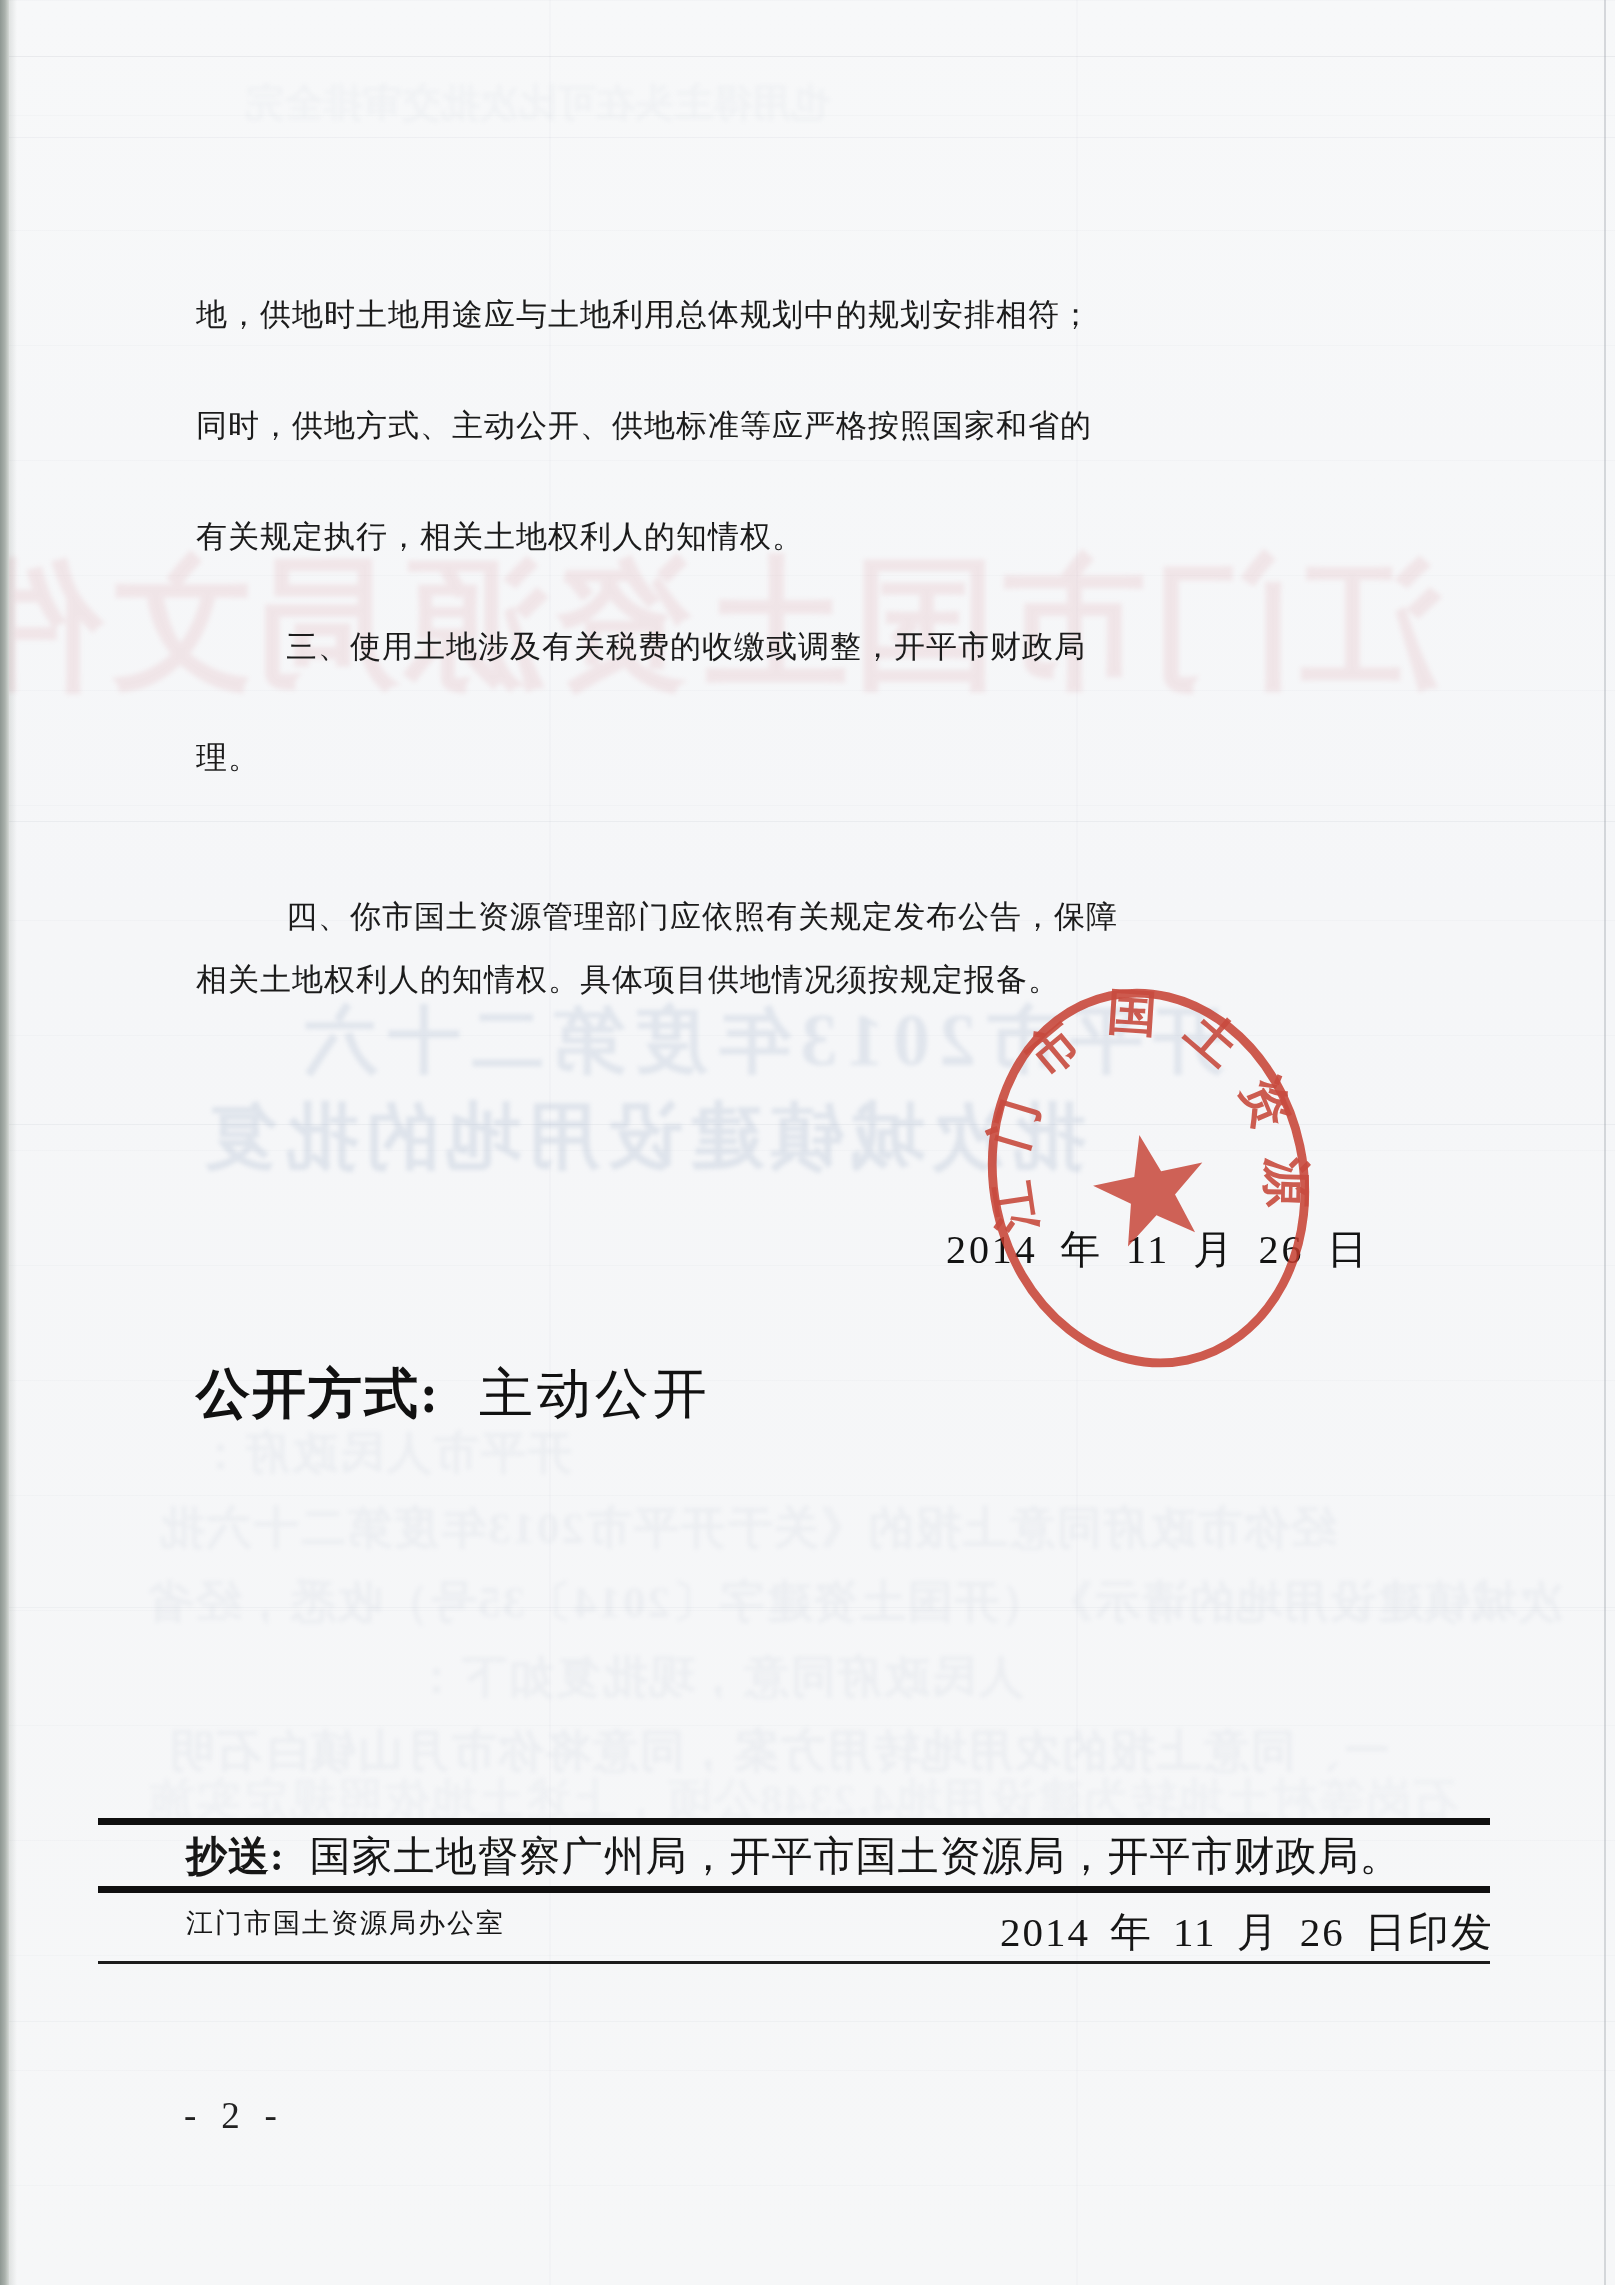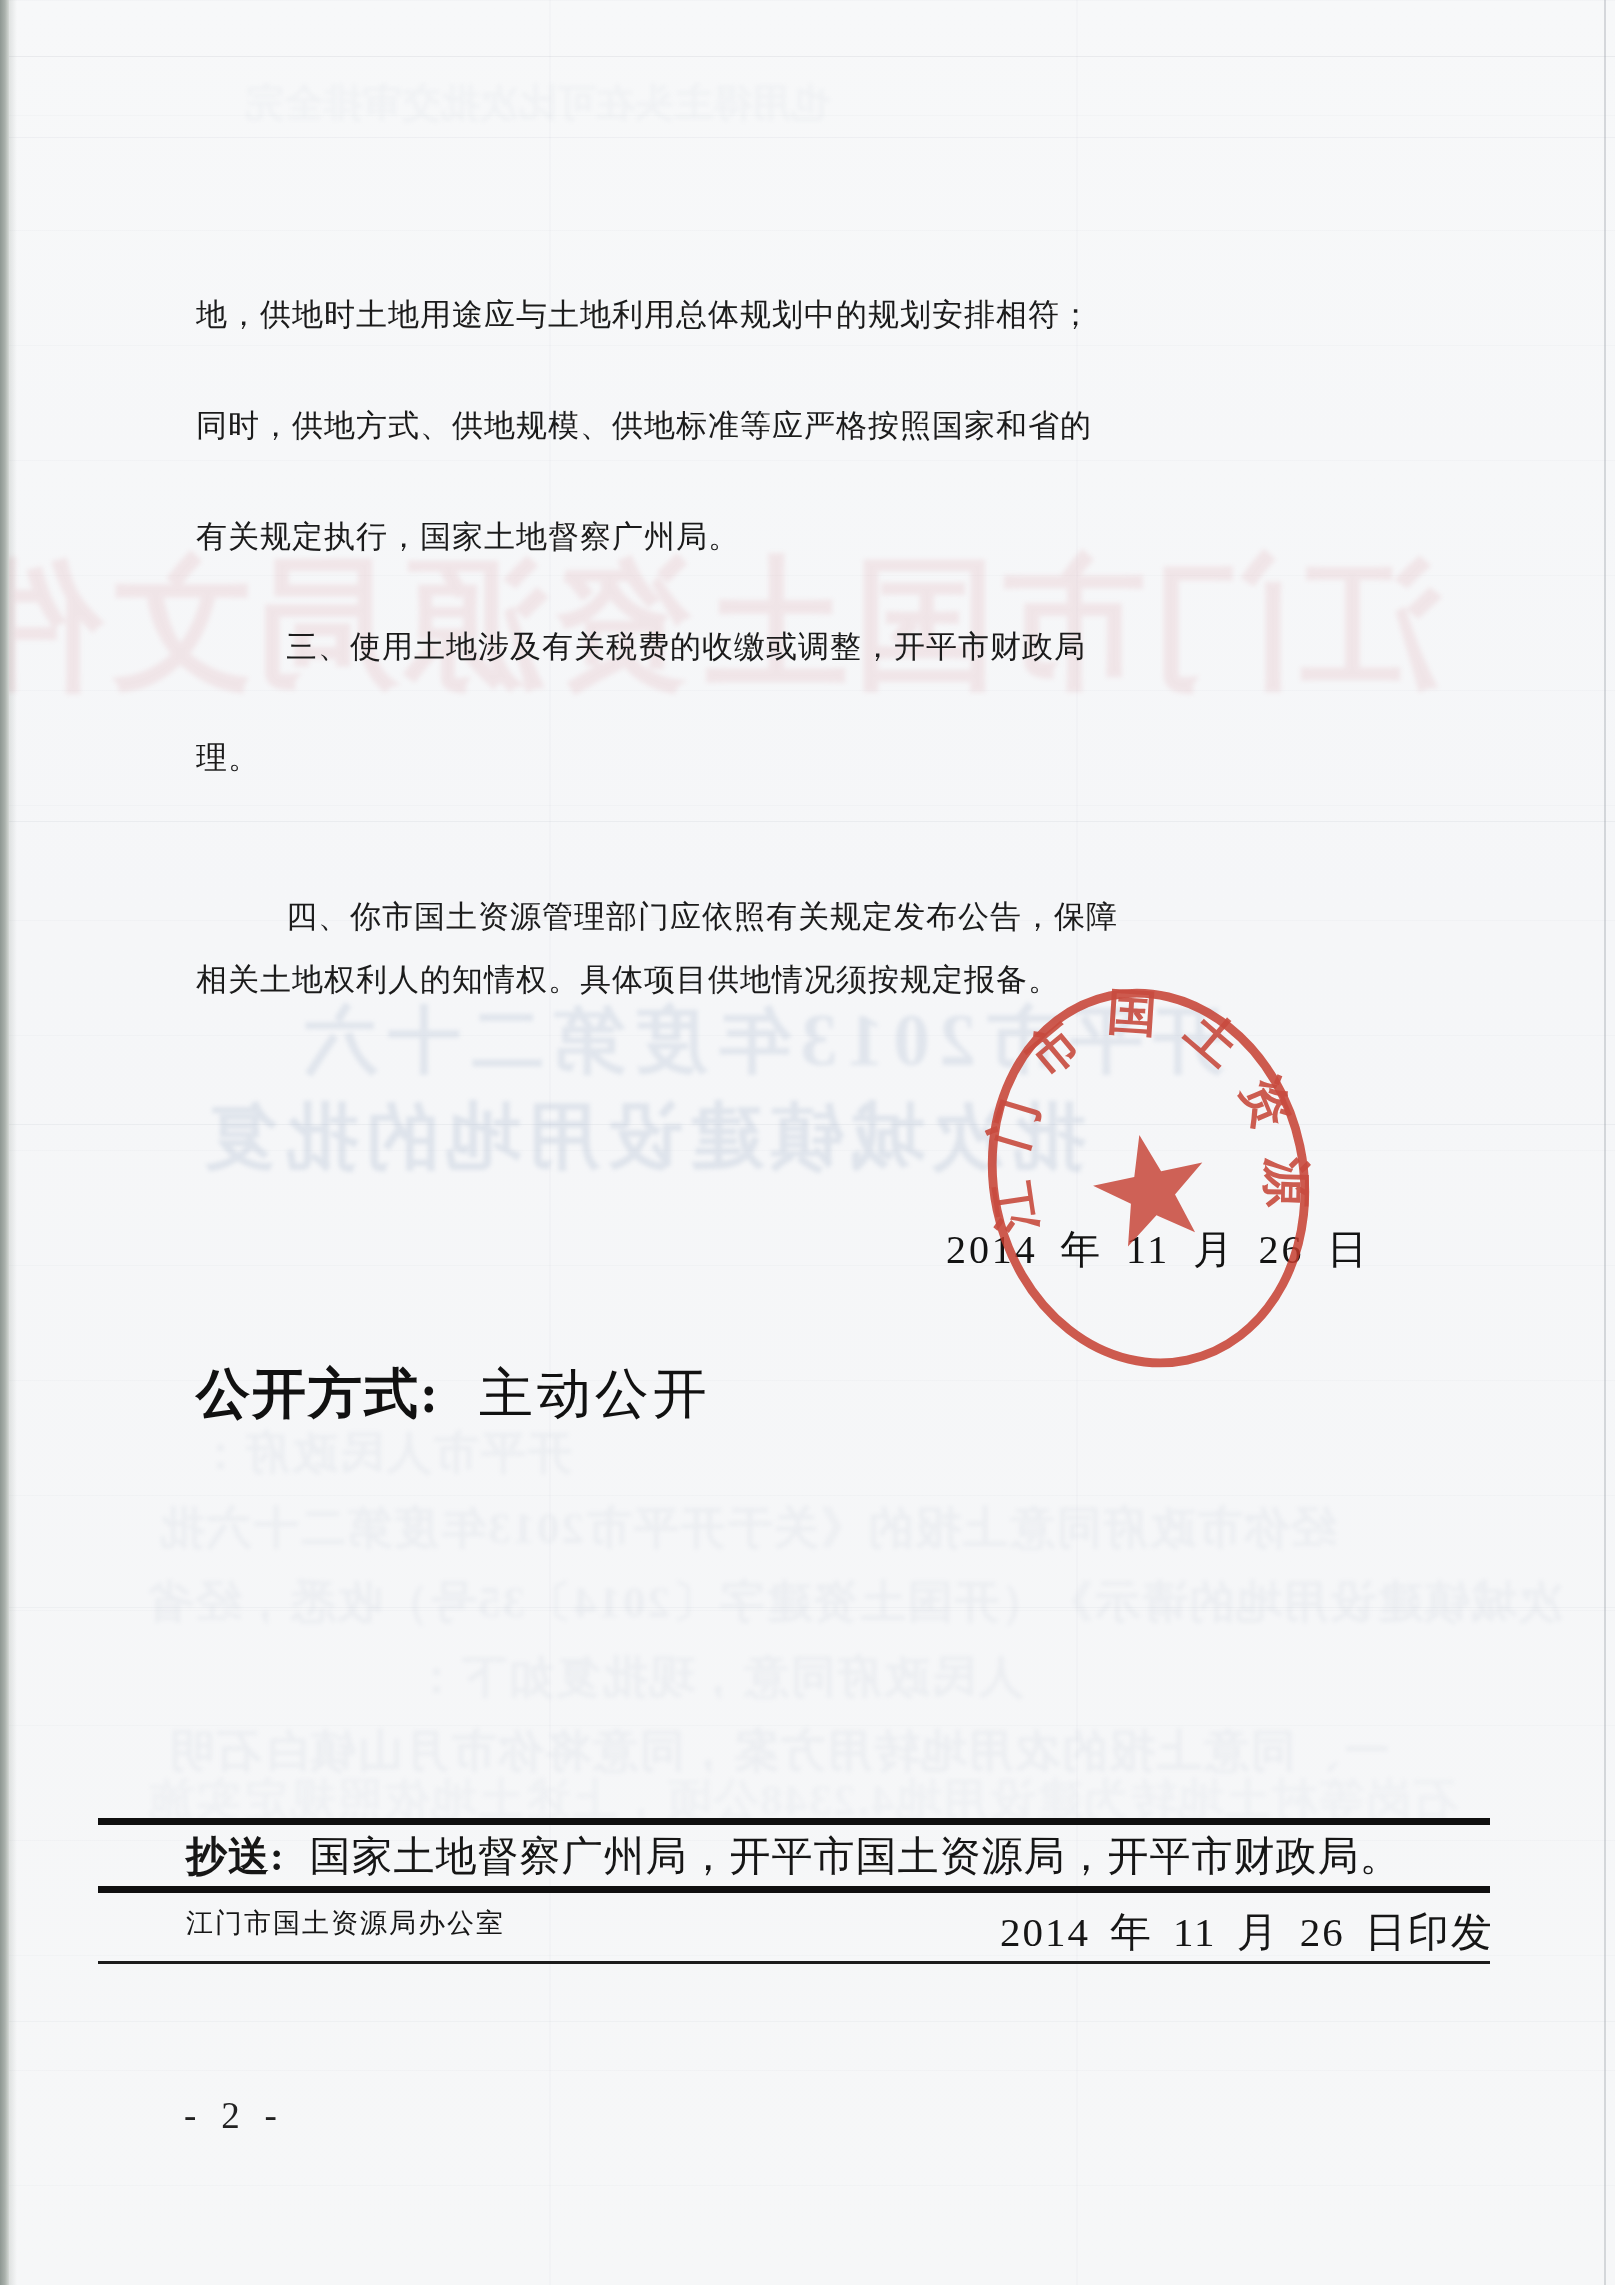--- a/index.html
+++ b/index.html
@@ -84,22 +84,22 @@
 <div class="ghost blue1">开平市2013年度第二十六</div>
 <div class="ghost blue2">批次城镇建设用地的批复</div>
 <div class="ghost body" style="left:196px;top:1423px">开平市人民政府：</div>
 <div class="ghost body" style="left:157px;top:1498px">经你市政府同意上报的《关于开平市2013年度第二十六批</div>
 <div class="ghost body" style="left:147px;top:1572px">次城镇建设用地的请示》（开国土资建字〔2014〕35号）收悉，经省</div>
 <div class="ghost body" style="left:412px;top:1647px">人民政府同意，现批复如下：</div>
 <div class="ghost body" style="left:167px;top:1721px">一、同意上报的农用地转用方案，同意将你市月山镇白石明</div>
 <div class="ghost body" style="left:147px;top:1770px;opacity:.07">石岗等村土地转为建设用地4.2348公顷，上述土地依照规定实施</div>
 
 <div class="line" style="left:196px;top:294px">地，供地时土地用途应与土地利用总体规划中的规划安排相符；</div>
-<div class="line" style="left:196px;top:405px">同时，供地方式、供地规模、供地标准等应严格按照国家和省的</div>
-<div class="line" style="left:196px;top:516px">有关规定执行，国家土地督察广州局。</div>
+<div class="line" style="left:196px;top:405px">同时，供地方式、主动公开、供地标准等应严格按照国家和省的</div>
+<div class="line" style="left:196px;top:516px">有关规定执行，相关土地权利人的知情权。</div>
 <div class="line" style="left:286px;top:626px">三、使用土地涉及有关税费的收缴或调整，开平市财政局</div>
 <div class="line" style="left:196px;top:737px">理。</div>
 <div class="line" style="left:286px;top:896px">四、你市国土资源管理部门应依照有关规定发布公告，保障</div>
 <div class="line" style="left:196px;top:959px">相关土地权利人的知情权。具体项目供地情况须按规定报备。</div>
 
 <div class="date-line">2014 年 11 月 26 日</div>
 
 <svg class="seal" viewBox="0 0 344 400">
   <ellipse cx="172" cy="200" rx="158" ry="190" fill="none" stroke-width="9" stroke="#c4392b" opacity="0.92"></ellipse>
   <path id="sealArc" d="M 57.3 252 A 122 152 0 1 1 286.6 252" fill="none"></path>

